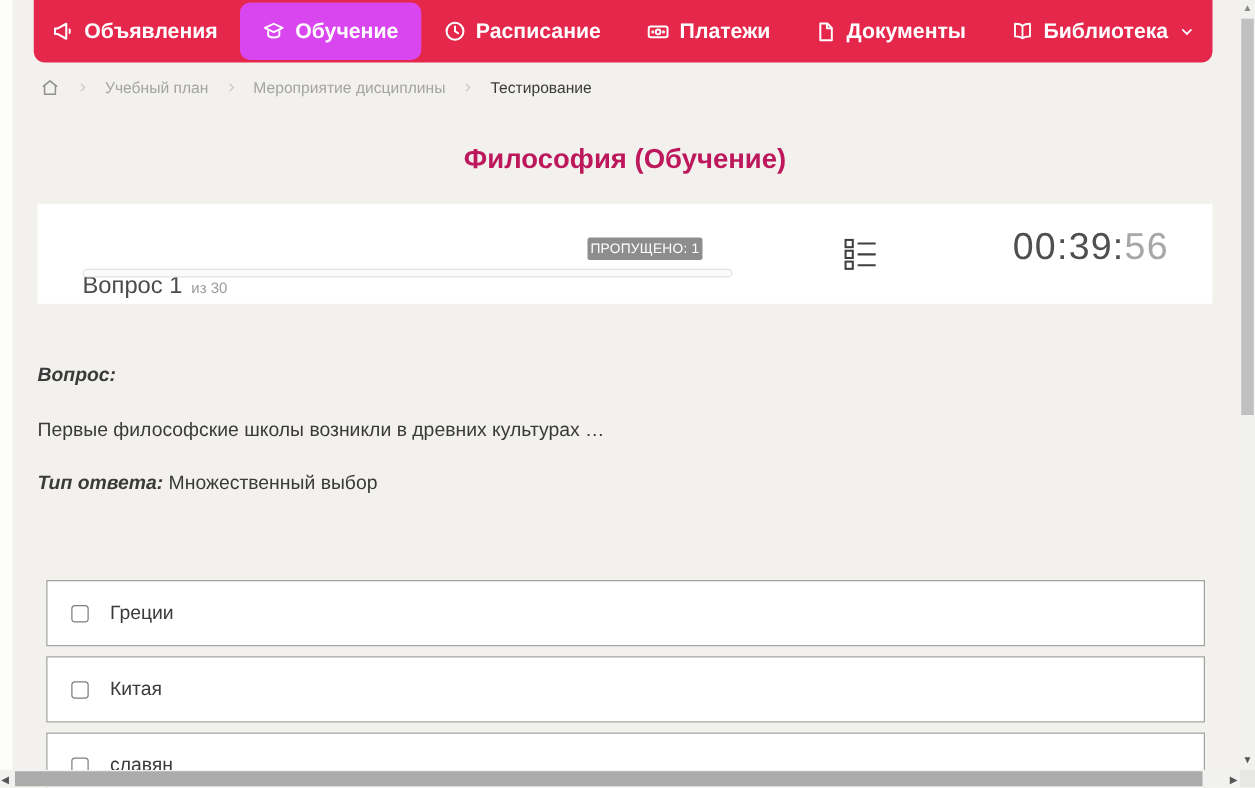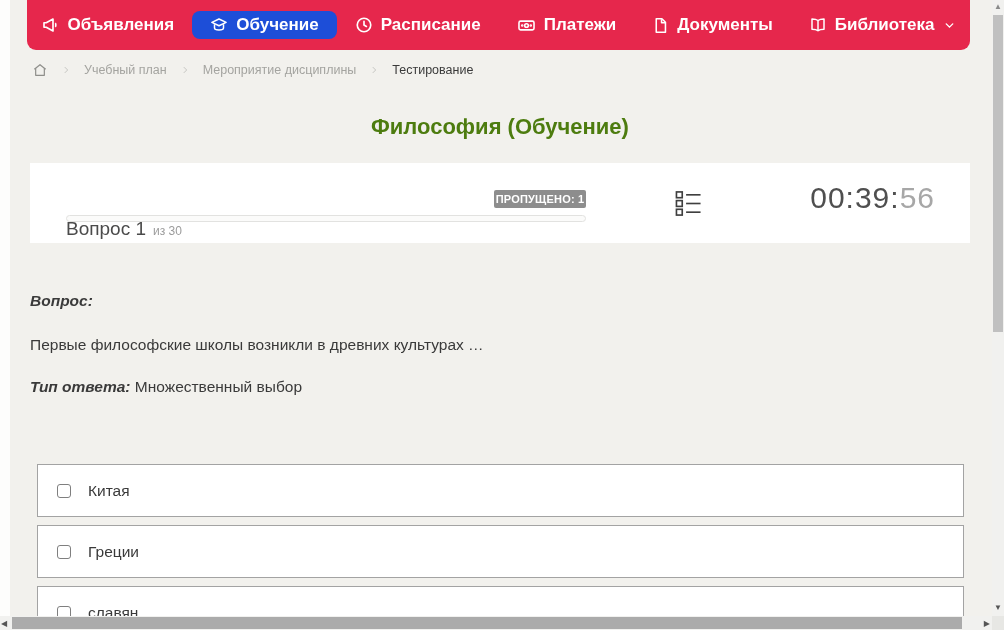--- a/index.html
+++ b/index.html
@@ -6,42 +6,42 @@
   html,body { width:1004px; height:630px; font-family:"Liberation Sans", sans-serif; }
   .app { position:relative; width:1004px; height:630px; background:#f2f1ed; overflow:hidden; }
   .left-strip { position:absolute; left:0; top:0; width:10px; height:630px; background:#fdfdfc; }
 
   
   .navbar { position:absolute; left:27px; top:0; width:943px; height:50px;
             background:#e6274c; border-radius:0 0 9px 9px;
             display:flex; align-items:center; justify-content:center; padding:0 16px; }
   .nav-item { display:flex; align-items:center; gap:8px; height:46px; padding:0 18px;
               color:#fff; font-size:17px; font-weight:700; cursor:pointer; white-space:nowrap; }
-  .nav-item.active { background:#1d4ed8; border-radius:8px; height:28px; margin:2px 0; }
+  .nav-item.active { background:#d946ef; border-radius:8px; height:46px; margin:2px 0; }
   .nico { display:flex; align-items:center; }
   .nico svg { display:block; }
 
   
   .breadcrumb { position:absolute; left:32px; top:62px; display:flex; align-items:center; gap:13px;
                 font-size:12.5px; color:#a4a4a0; }
   .crumb { color:#a4a4a0; }
   .crumb.current { color:#3a3a3a; }
   .crumb-sep svg { display:block; }
   .home-link { display:flex; align-items:center; }
 
   
   .page-title { position:absolute; left:0; top:114px; width:1000px; text-align:center;
-                font-size:22px; font-weight:700; color:#4d7c0f; }
+                font-size:22px; font-weight:700; color:#be185d; }
 
   
   .qpanel { position:absolute; left:30px; top:163px; width:940px; height:80px; background:#ffffff; }
   .q-heading { position:absolute; left:36px; top:24px; font-size:19px; color:#4b4b4b;margin-top:31px; }
   .q-of { font-size:12px; color:#9b9b9b; margin-left:7px; }
-  .skipped-badge { position:absolute; left:464px; top:27px; width:92px; height:18px;
-                   background:#8d8d8d; color:#fff; font-size:11px; font-weight:700;
+  .skipped-badge { position:absolute; left:440px; top:27px; width:92px; height:18px;
+                   background:#8d8d8d; color:#fff; font-size:11px; font-weight:400;
                    display:flex; align-items:center; justify-content:center; border-radius:2px;
                    letter-spacing:.2px; white-space:nowrap; }
   .progress-track { position:absolute; left:36px; top:52px; width:520px; height:7px;
                     border:1px solid #e2e2e0; background:#fbfbfa; border-radius:5px; }
   .progress-fill { height:100%; background:#e6274c; border-radius:5px; }
   .qlist-btn { position:absolute; left:645px; top:27px; cursor:pointer; }
   .timer { position:absolute; right:35px; top:18px; font-size:30px; font-weight:300;
            color:#4f4f4f; letter-spacing:1px; }
   .timer .sec { color:#a7a7a7; }
 
@@ -198,25 +198,25 @@
   <div class="q-label">Вопрос:</div>
   <div class="q-text">Первые философские школы возникли в древних культурах …</div>
   <div class="a-type">
     <span class="tlabel">Тип ответа:</span>
     <span>Множественный выбор</span>
   </div>
 
   <div class="options">
     <div class="option-row">
       <span class="checkbox"></span>
-      <span class="option-label">Китая</span>
+      <span class="option-label">Греции</span>
     </div>
     <div class="option-row">
       <span class="checkbox"></span>
-      <span class="option-label">Греции</span>
+      <span class="option-label">Китая</span>
     </div>
     <div class="option-row">
       <span class="checkbox"></span>
       <span class="option-label">славян</span>
     </div>
   </div>
 
   <div class="vscroll">
     <div class="varrow-up">▲</div>
     <div class="vthumb"></div>

